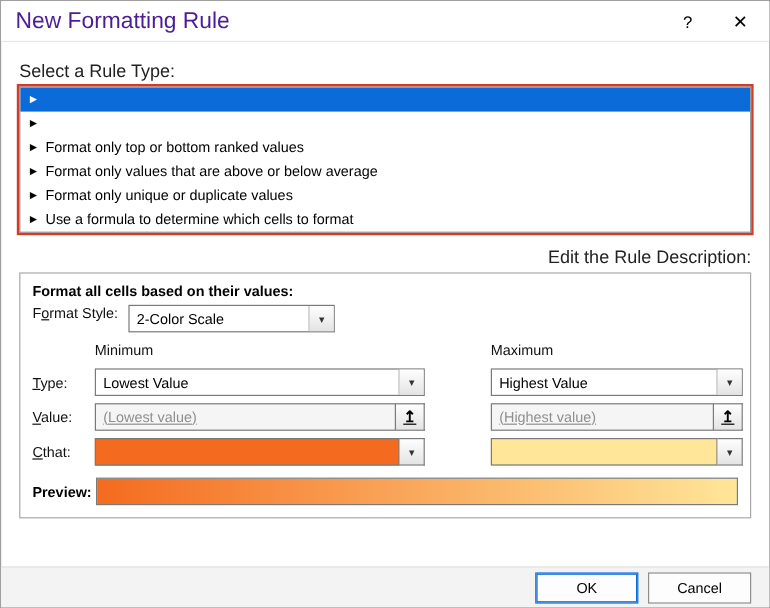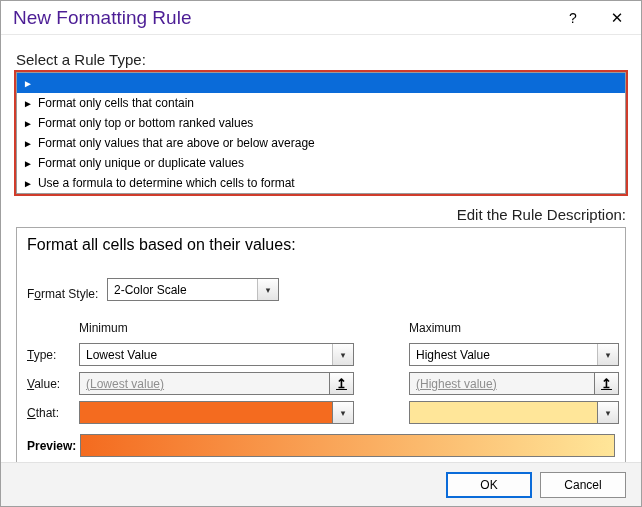--- a/index.html
+++ b/index.html
@@ -76,28 +76,28 @@
     color: #fff;
   }
   .type-item.selected .arrow { color: #fff; }
   
   .desc-box {
     border: 1px solid #a9a9a9;
     margin-top: 4px;
     padding: 8px 10px 10px 10px;
   }
   .desc-heading {
-    font-weight: normal;
-    font-size: 16px;
-    margin-bottom: 24px;
+    font-weight: bold;
+    font-size: 12px;
+    margin-bottom: 4px;
   }
   .row {
     display: flex;
-    align-items: flex-end;
-    margin-bottom: 20px;
+    align-items: flex-start;
+    margin-bottom: 8px;
   }
   .row-label {
     width: 45px;
     font-size: 12px;
     color: #111;
   }
   .row-label .u { text-decoration: underline; }
   .style-combo {
     width: 172px;
   }
@@ -211,21 +211,21 @@
   .preview-bar {
     flex: 1;
     height: 23px;
     border: 1px solid #7a7a7a;
   }
   .footer {
     position: absolute;
     bottom: 0;
     left: 0;
     right: 0;
-    height: 44px;
+    height: 34px;
     display: flex;
     justify-content: flex-end;
     align-items: center;
     padding: 0 15px;
     gap: 8px;
     background: #f3f3f3;
     border-top: 1px solid #e2e2e2;
   }
   .btn {
     min-width: 86px;
@@ -257,21 +257,20 @@
   <div class="body">
 
     <div class="section-label">Select a Rule Type:</div>
 
     <div class="type-list">
       <div class="type-item selected">
         <span class="arrow">►</span>
       </div>
       <div class="type-item">
         <span class="arrow">►</span>
-        <span>Format only cells that contain</span>
       </div>
       <div class="type-item">
         <span class="arrow">►</span>
         <span>Format only top or bottom ranked values</span>
       </div>
       <div class="type-item">
         <span class="arrow">►</span>
         <span>Format only values that are above or below average</span>
       </div>
       <div class="type-item">

